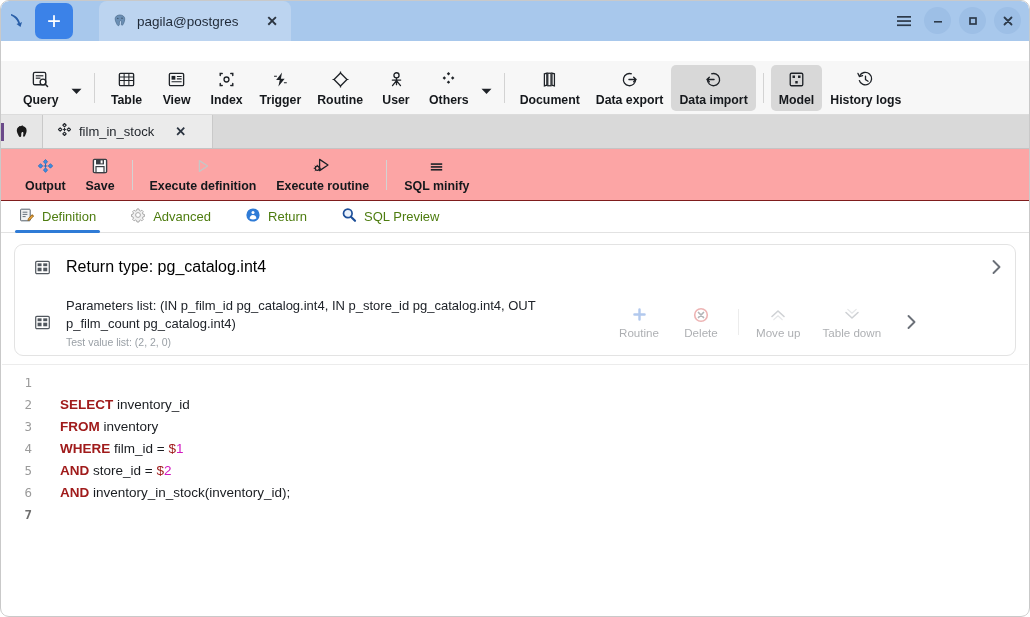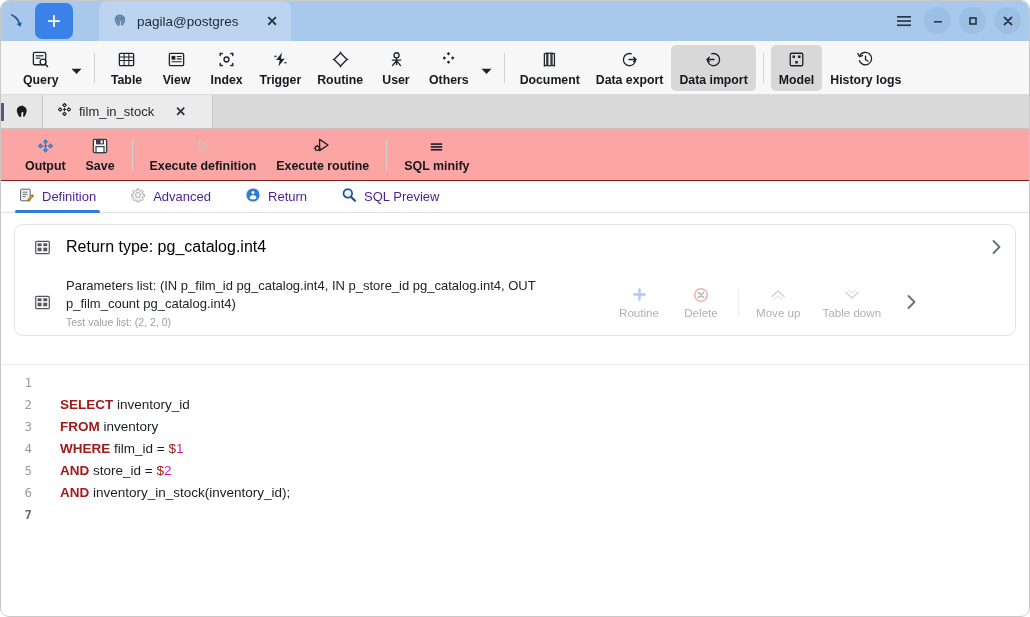--- a/index.html
+++ b/index.html
@@ -78,20 +78,21 @@
   .wc.nobg { background: transparent; width: 24px; }
   .wc svg { display:block; }
 
   
   .maintoolbar {
     height: 54px;
     background: #f7f7f7;
     border-bottom: 1px solid #dcdcdc;
     display: flex; align-items: center;
     padding-left: 14px;
+    margin-top: 20px;
   }
   .mt-item {
     display: flex; flex-direction: column;
     align-items: center; justify-content: center;
     min-width: 50px; height: 46px;
     padding: 3px 8px 2px 8px;
     border-radius: 5px;
     cursor: pointer;
   }
   .mt-item.active { background: #d8d8d8; }
@@ -161,21 +162,21 @@
     display: flex; align-items: flex-end;
     padding-left: 14px;
     border-bottom: 1px solid #e2e2e2;
   }
   .it-tab {
     display: flex; align-items: center; gap: 7px;
     height: 31px; padding: 0 14px 0 4px;
     cursor: pointer; position: relative;
     margin-right: 16px;
   }
-  .it-tab .it-label { font-size: 13px; color: #4c1d95; }
+  .it-tab .it-label { font-size: 13px; color: #4d7c0f; }
   .it-tab.active::after {
     content: ""; position: absolute; left: 0; right: 10px; bottom: -1px;
     height: 3px; background: #2f7bd6; border-radius: 2px;
   }
 
   
   .panelwrap { padding: 11px 13px 0 13px; background:#fff; }
   .panel {
     border: 1px solid #e3e3e3;
     border-radius: 9px;

